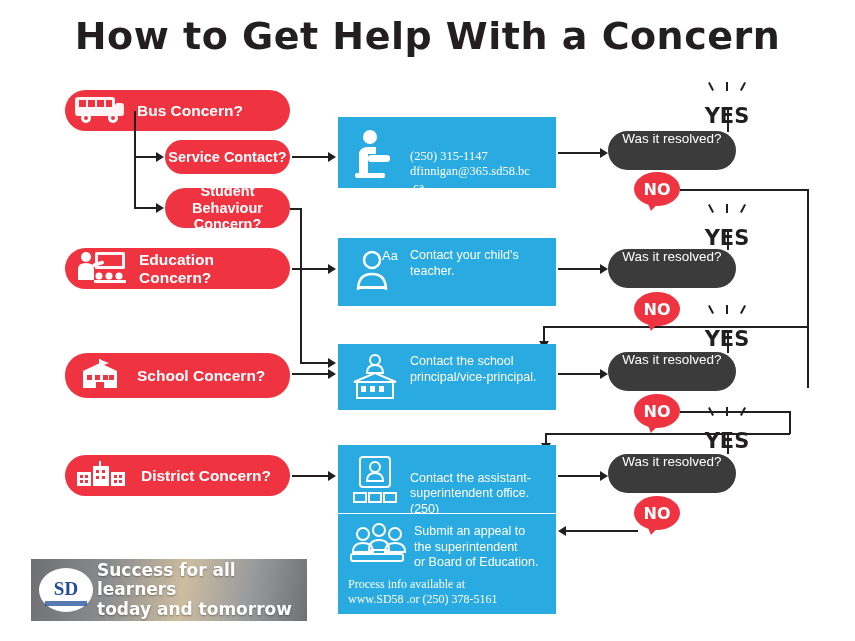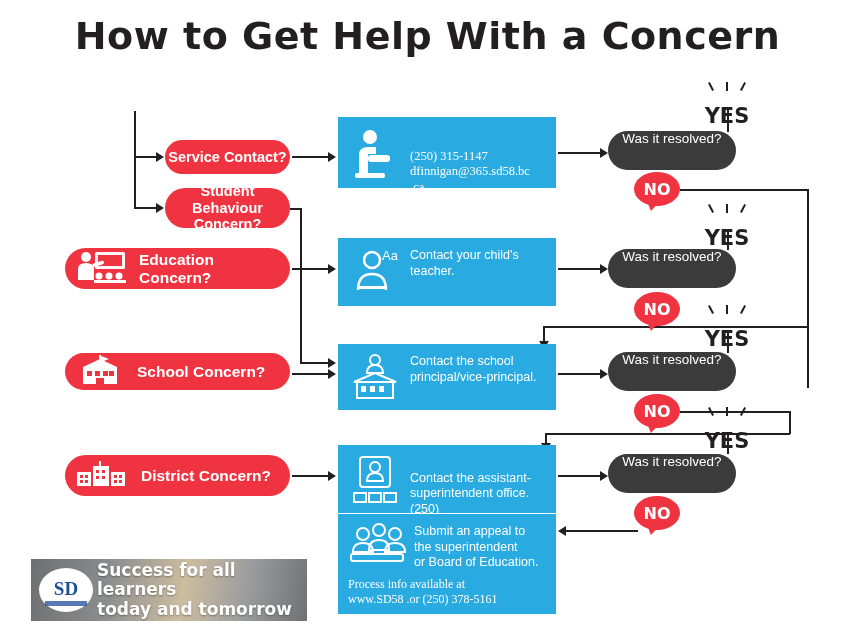--- a/index.html
+++ b/index.html
@@ -213,20 +213,37 @@
     text-shadow: 0 1px 2px rgba(0,0,0,.35);
   }
 </style>
 </head>
 <body>
 
 <div id="page">
 
   <div class="title">How to Get Help With a Concern</div>
 
+  <div class="redpill big icon-left" style="left:65px; top:90px; width:225px; height:41px;">
+    <span class="ico">
+      <svg width="56" height="30" viewBox="0 0 56 30">
+        <rect x="2" y="3" width="40" height="19" rx="3" fill="#ffffff" opacity=".95"></rect>
+        <rect x="42" y="9" width="9" height="13" rx="3" fill="#ffffff" opacity=".95"></rect>
+        <rect x="6" y="6" width="7" height="7" fill="#ef3340"></rect>
+        <rect x="15" y="6" width="7" height="7" fill="#ef3340"></rect>
+        <rect x="24" y="6" width="7" height="7" fill="#ef3340"></rect>
+        <rect x="33" y="6" width="6" height="7" fill="#ef3340"></rect>
+        <circle cx="13" cy="24" r="5" fill="#ffffff"></circle>
+        <circle cx="13" cy="24" r="2" fill="#ef3340"></circle>
+        <circle cx="40" cy="24" r="5" fill="#ffffff"></circle>
+        <circle cx="40" cy="24" r="2" fill="#ef3340"></circle>
+      </svg>
+    </span>
+    <span class="lbl">Bus Concern?</span>
+  </div>
 
   <div class="redpill" style="left:165px; top:140px; width:125px; height:34px; justify-content:center;">
     <span class="lbl">Service Contact?</span>
   </div>
 
   <div class="redpill" style="left:165px; top:188px; width:125px; height:40px; justify-content:center; text-align:center;">
     <span class="lbl" style="width:100%;">Student Behaviour
 Concern?</span>
   </div>
 
@@ -326,21 +343,21 @@
     <div class="ray" style="left:46px; transform:rotate(28deg);"></div>
     <div class="word">YES</div>
   </div>
   <div class="ln vl" style="left:727px; top:230px; height:20px;"></div>
 
   <div class="nob" style="left:634px; top:292px;">
     <div class="tail"></div>
     <div class="circ">NO</div>
   </div>
 
-  <div class="redpill big icon-left" style="left:65px; top:353px; width:225px; height:37px;">
+  <div class="redpill big icon-left" style="left:65px; top:353px; width:225px; height:45px;">
     <span class="ico">
       <svg width="56" height="34" viewBox="0 0 56 34">
         <rect x="26" y="2" width="2" height="7" fill="#ffffff"></rect>
         <path d="M28 3 L36 6 L28 9 Z" fill="#ffffff"></path>
         <path d="M10 14 L27 6 L44 14 Z" fill="#ffffff"></path>
         <rect x="10" y="14" width="34" height="17" fill="#ffffff"></rect>
         <rect x="14" y="18" width="5" height="5" fill="#ef3340"></rect>
         <rect x="22" y="18" width="5" height="5" fill="#ef3340"></rect>
         <rect x="30" y="18" width="5" height="5" fill="#ef3340"></rect>
         <rect x="36" y="18" width="5" height="5" fill="#ef3340"></rect>

